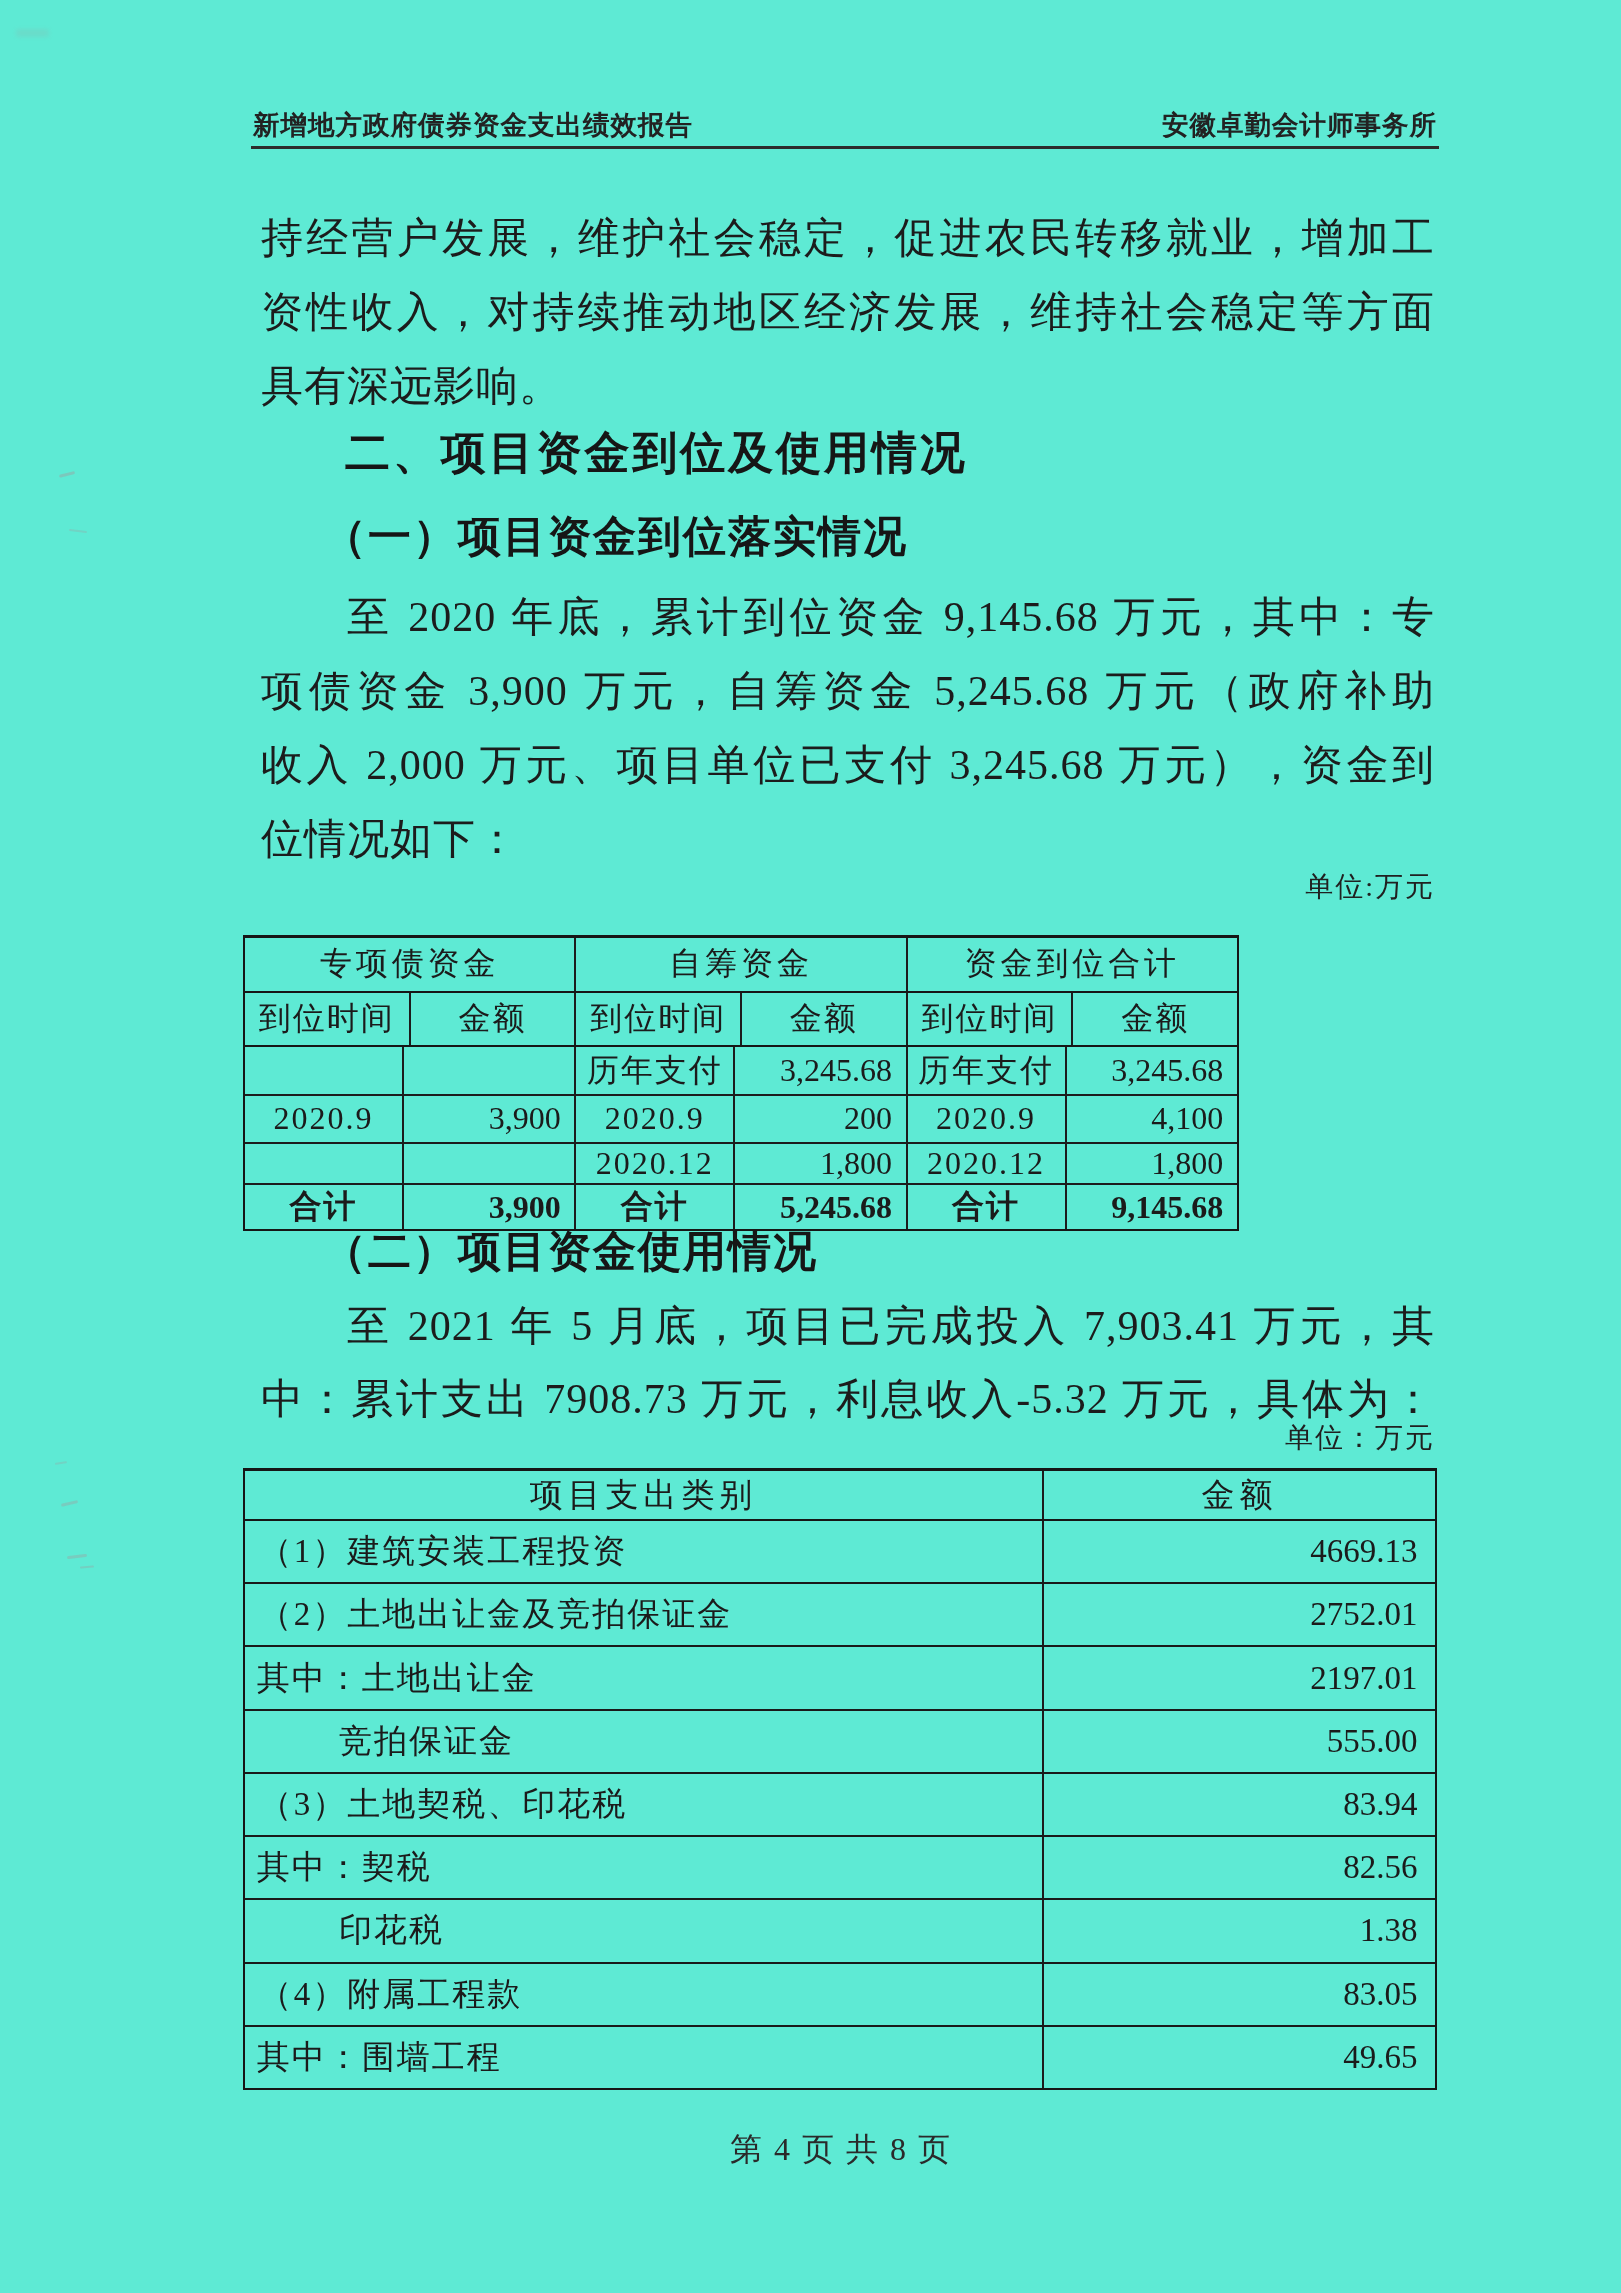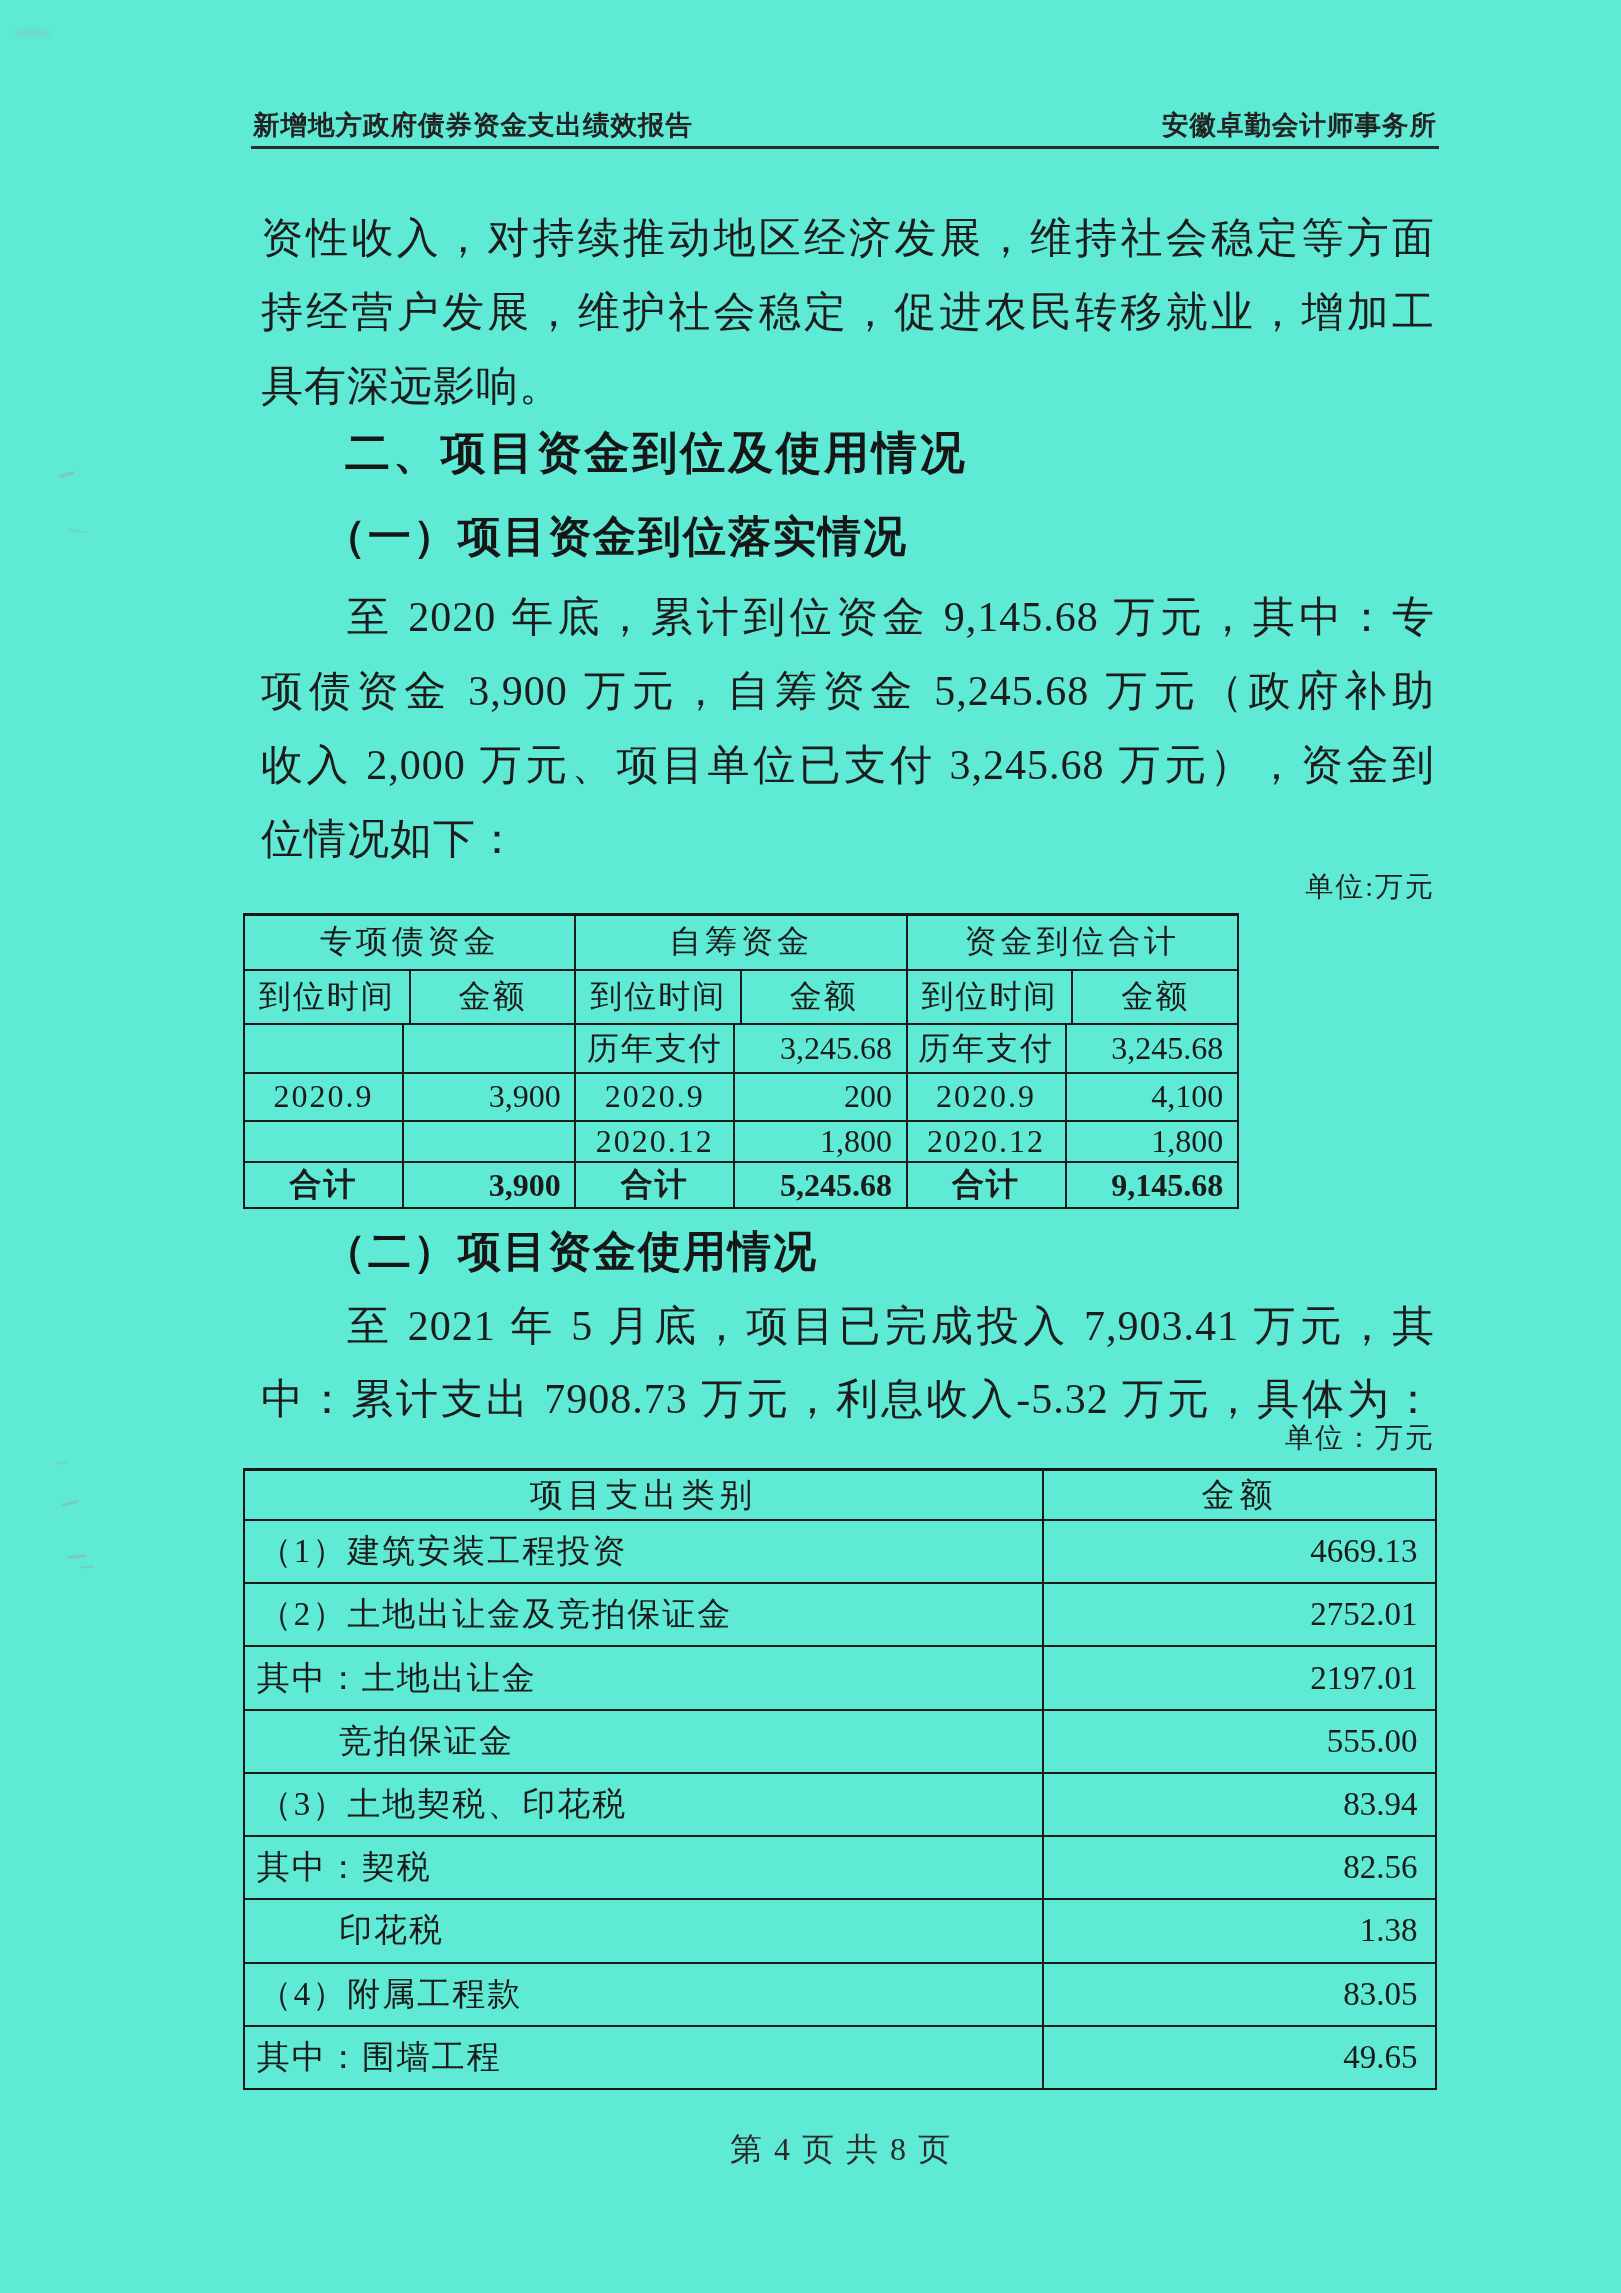--- a/index.html
+++ b/index.html
@@ -41,21 +41,21 @@
   .sub2-title{top:1223px;}
   
   .unit-label{
     position:absolute;left:261px;width:1174px;text-align:right;
     font-size:28px;line-height:37px;letter-spacing:2px;color:#202020;
   }
   .unit1{top:868px;}
   .unit2{top:1419px;}
   
   .t1{
-    position:absolute;left:243px;top:913px;width:996px;height:296px;
+    position:absolute;left:243px;top:935px;width:996px;height:296px;
     box-sizing:border-box;border:2.9px solid #161616;border-top-width:3.9px;
     display:flex;flex-direction:column;font-size:32px;color:#1b1b1b;
   }
   .t1 .trow{display:flex;box-sizing:border-box;border-bottom:2px solid #1c1c1c;}
   .t1 .trow.hline{border-bottom:2.9px solid #161616;}
   .t1 .trow:last-child{border-bottom:none;}
   .t1 .g{flex:1 1 0;display:flex;align-items:center;justify-content:center;
          box-sizing:border-box;letter-spacing:3.9px;}
   .t1 .g.bR{border-right:2px solid #1c1c1c;}
   .t1 .c{flex:1 1 0;display:flex;align-items:center;box-sizing:border-box;text-align:center;}
@@ -105,22 +105,22 @@
 
 <div class="page">
 
   <div class="running-header">
     <span>新增地方政府债券资金支出绩效报告</span>
     <span>安徽卓勤会计师事务所</span>
   </div>
   <div class="header-rule"></div>
 
   <div class="para p1">
+    <div class="line fill">持经营户发展，维护社会稳定，促进农民转移就业，增加工</div>
     <div class="line fill">资性收入，对持续推动地区经济发展，维持社会稳定等方面</div>
-    <div class="line fill">持经营户发展，维护社会稳定，促进农民转移就业，增加工</div>
     <div class="line">具有深远影响。</div>
   </div>
 
   <h2 class="sec-title">二、项目资金到位及使用情况</h2>
 
   <h3 class="sub-title sub1-title">（一）项目资金到位落实情况</h3>
 
   <div class="para p2">
     <div class="line fill indent">至 2020 年底，累计到位资金 9,145.68 万元，其中：专</div>
     <div class="line fill">项债资金 3,900 万元，自筹资金 5,245.68 万元（政府补助</div>

